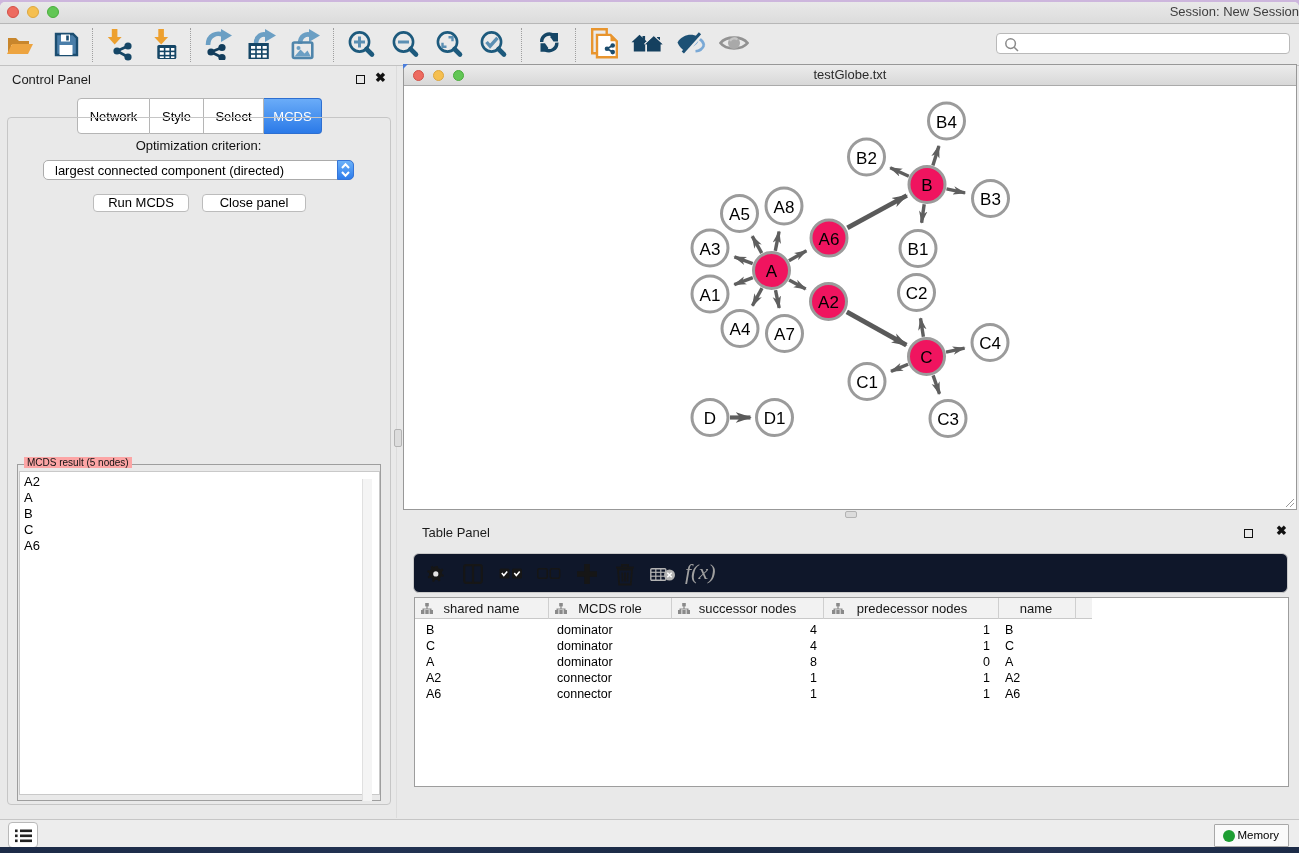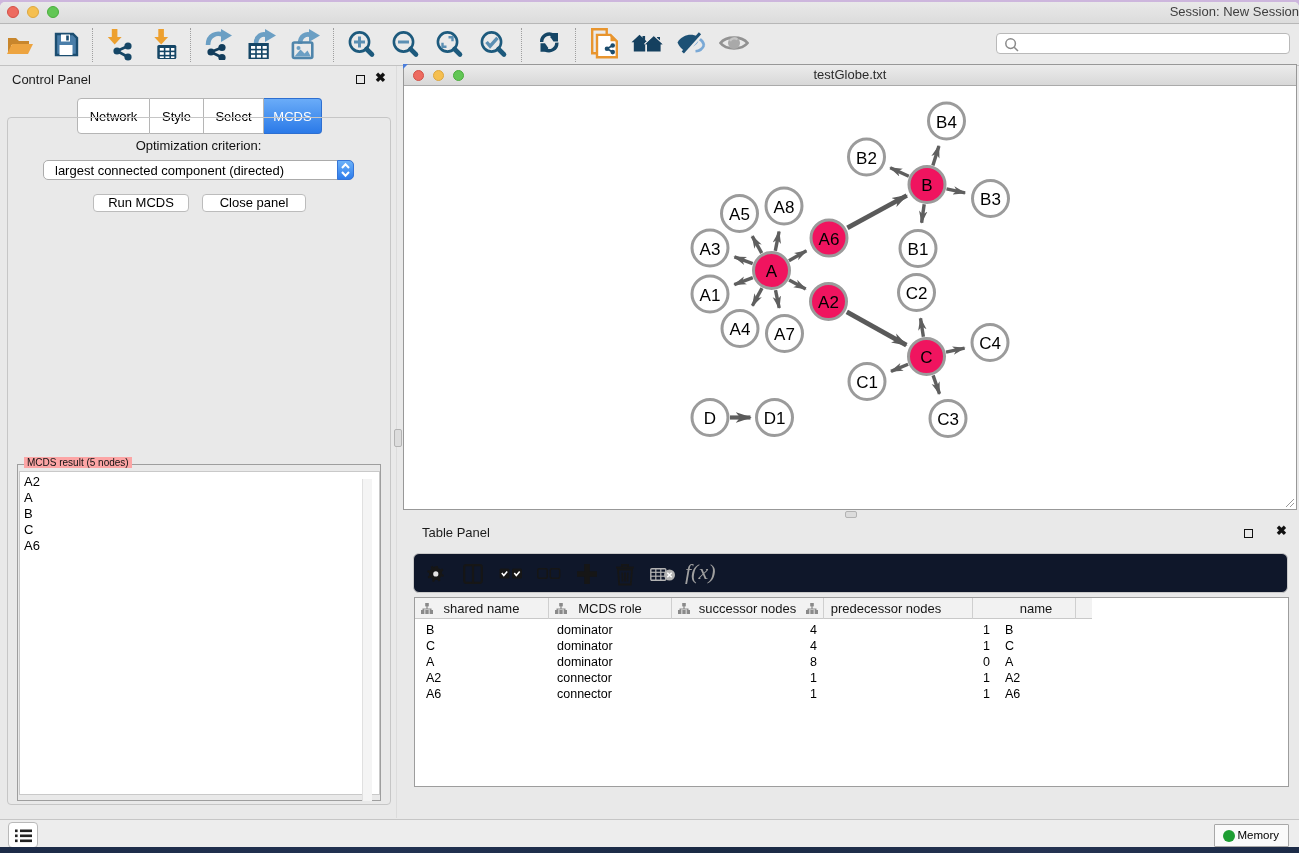--- a/index.html
+++ b/index.html
@@ -407,21 +407,21 @@
 <div class="hcell" style="left:257px;width:152px"><svg class="hicon" width="12" height="11" viewBox="0 0 12 11">
               <g fill="#8a8a8a">
                 <rect x="4.2" y="0" width="3.6" height="3.4"></rect>
                 <rect x="0" y="7" width="3.4" height="4"></rect>
                 <rect x="4.3" y="7" width="3.4" height="4"></rect>
                 <rect x="8.6" y="7" width="3.4" height="4"></rect>
                 <path d="M1.5,7 v-1.6 h9 v1.6 h-1.4 v-0.5 h-6.2 v0.5 z"></path>
                 <rect x="5.4" y="3" width="1.2" height="3"></rect>
               </g>
             </svg>successor nodes</div>
-<div class="hcell" style="left:385px;width:173px"><svg class="hicon" width="12" height="11" viewBox="0 0 12 11">
+<div class="hcell" style="left:411px;width:173px"><svg class="hicon" width="12" height="11" viewBox="0 0 12 11">
               <g fill="#8a8a8a">
                 <rect x="4.2" y="0" width="3.6" height="3.4"></rect>
                 <rect x="0" y="7" width="3.4" height="4"></rect>
                 <rect x="4.3" y="7" width="3.4" height="4"></rect>
                 <rect x="8.6" y="7" width="3.4" height="4"></rect>
                 <path d="M1.5,7 v-1.6 h9 v1.6 h-1.4 v-0.5 h-6.2 v0.5 z"></path>
                 <rect x="5.4" y="3" width="1.2" height="3"></rect>
               </g>
             </svg>predecessor nodes</div>
 <div class="hcell" style="left:582px;width:79px">name</div>

